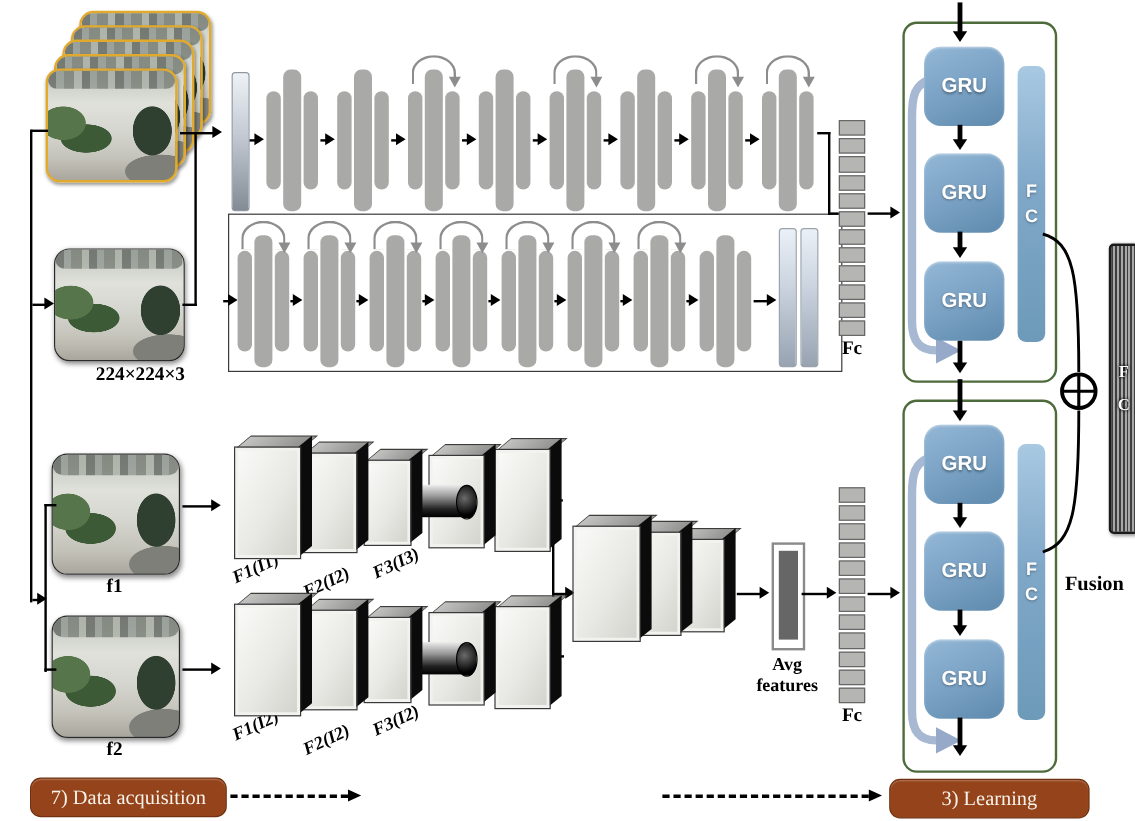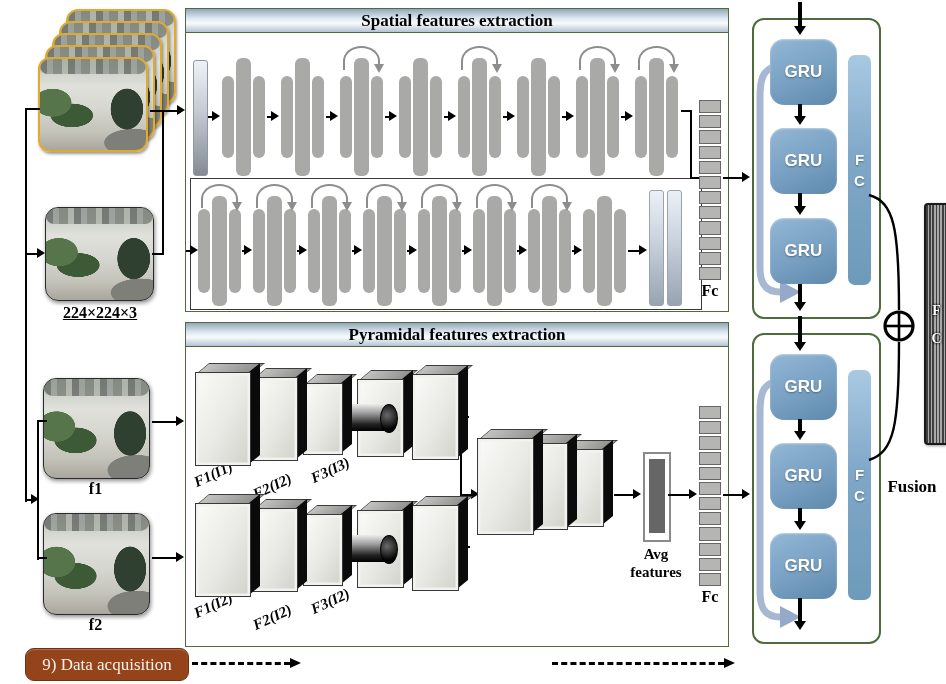--- a/index.html
+++ b/index.html
@@ -42,38 +42,32 @@
   .stripebar span{position:absolute;left:0;right:0;text-align:center;color:#fff;font-weight:bold;font-size:14px;text-shadow:0 0 3px #000,0 0 2px #000;}
   .avgout{position:absolute;border:2px solid #8a8a8a;background:#fff;}
   .avgin{position:absolute;left:4px;top:5px;width:16px;height:74px;background:#666;}
 </style>
 </head>
 <body>
 
 <div id="cv">
 
   <div class="photo scene" style="left:45px;top:207px;width:107px;height:92px;"></div>
-  <div class="lbl" style="left:30px;top:304px;width:140px;text-decoration:underline;">224×224×3</div>
+  <div class="lbl" style="left:47px;top:304px;width:140px;">224×224×3</div>
   <div class="photo scene" style="left:43px;top:378px;width:105px;height:99px;"></div>
   <div class="lbl" style="left:43px;top:480px;width:105px;">f1</div>
   <div class="photo scene" style="left:43px;top:513px;width:105px;height:100px;"></div>
   <div class="lbl" style="left:43px;top:616px;width:105px;">f2</div>
 
-  <div class="panel" style="left:185px;top:8px;width:542px;height:302px;">
-    <div class="phead">Spatial features extraction</div>
-  </div>
   <div class="subbox" style="left:190px;top:178px;width:510px;height:130px;"></div>
   <div class="gbar1" style="left:193px;top:60px;width:13px;height:114px;"></div>
   <div class="gbar2" style="left:649px;top:190px;width:13px;height:114px;"></div>
   <div class="gbar2" style="left:667px;top:190px;width:13px;height:114px;"></div>
   <div class="lbl" style="left:694px;top:282px;width:32px;">Fc</div>
 
-  <div class="panel" style="left:185px;top:322px;width:542px;height:323px;">
-    <div class="phead">Pyramidal features extraction</div>
-  </div>
   <div class="plabel" style="left:193px;top:466px;">F1(I1)</div>
   <div class="plabel" style="left:252px;top:478px;">F2(I2)</div>
   <div class="plabel" style="left:310px;top:462px;">F3(I3)</div>
   <div class="plabel" style="left:193px;top:597px;">F1(I2)</div>
   <div class="plabel" style="left:252px;top:609px;">F2(I2)</div>
   <div class="plabel" style="left:310px;top:593px;">F3(I2)</div>
   <div class="avgout" style="left:643px;top:452px;width:24px;height:86px;">
     <div class="avgin"></div>
   </div>
   <div class="lbl" style="left:628px;top:546px;width:56px;font-size:15px;">Avg</div>
@@ -117,21 +111,22 @@
       <line x1="31" y1="132" x2="31" y2="160" stroke="#000" stroke-width="2.6"></line>
     </g>
   </svg>
 
   <div class="stripebar" style="left:924px;top:203px;width:21px;height:238px;">
     <span style="top:98px;">F</span>
     <span style="top:126px;">C</span>
   </div>
   <div class="lbl" style="left:874px;top:477px;width:76px;font-size:17px;">Fusion</div>
 
-  <div class="banner" style="left:25px;top:648px;width:162px;">9) Data acquisition</div>
+  <div class="banner" style="left:25px;top:648px;width:162px;">7) Data acquisition</div>
+  <div class="banner" style="left:741px;top:649px;width:165px;">3) Learning</div>
   <div class="dash" style="left:192px;top:662px;width:98px;"></div>
   <div class="dash" style="left:552px;top:662px;width:172px;"></div>
 <div class="frame scene" style="left: 66px; top: 9px; width: 106px; height: 91px;"></div>
     <div class="frame scene" style="left: 59px; top: 21px; width: 106px; height: 91px;"></div>
     <div class="frame scene" style="left: 52px; top: 33px; width: 106px; height: 91px;"></div>
     <div class="frame scene" style="left: 45px; top: 45px; width: 106px; height: 91px;"></div>
     <div class="frame scene" style="left: 38px; top: 57px; width: 106px; height: 91px;"></div>
     <div class="line" style="left: 26px; top: 108px; width: 14px; height: 2px;"></div>
     <div class="line" style="left: 25px; top: 108px; width: 2px; height: 394px;"></div>
     <div class="line" style="left: 37px; top: 420px; width: 2px; height: 140px;"></div>

